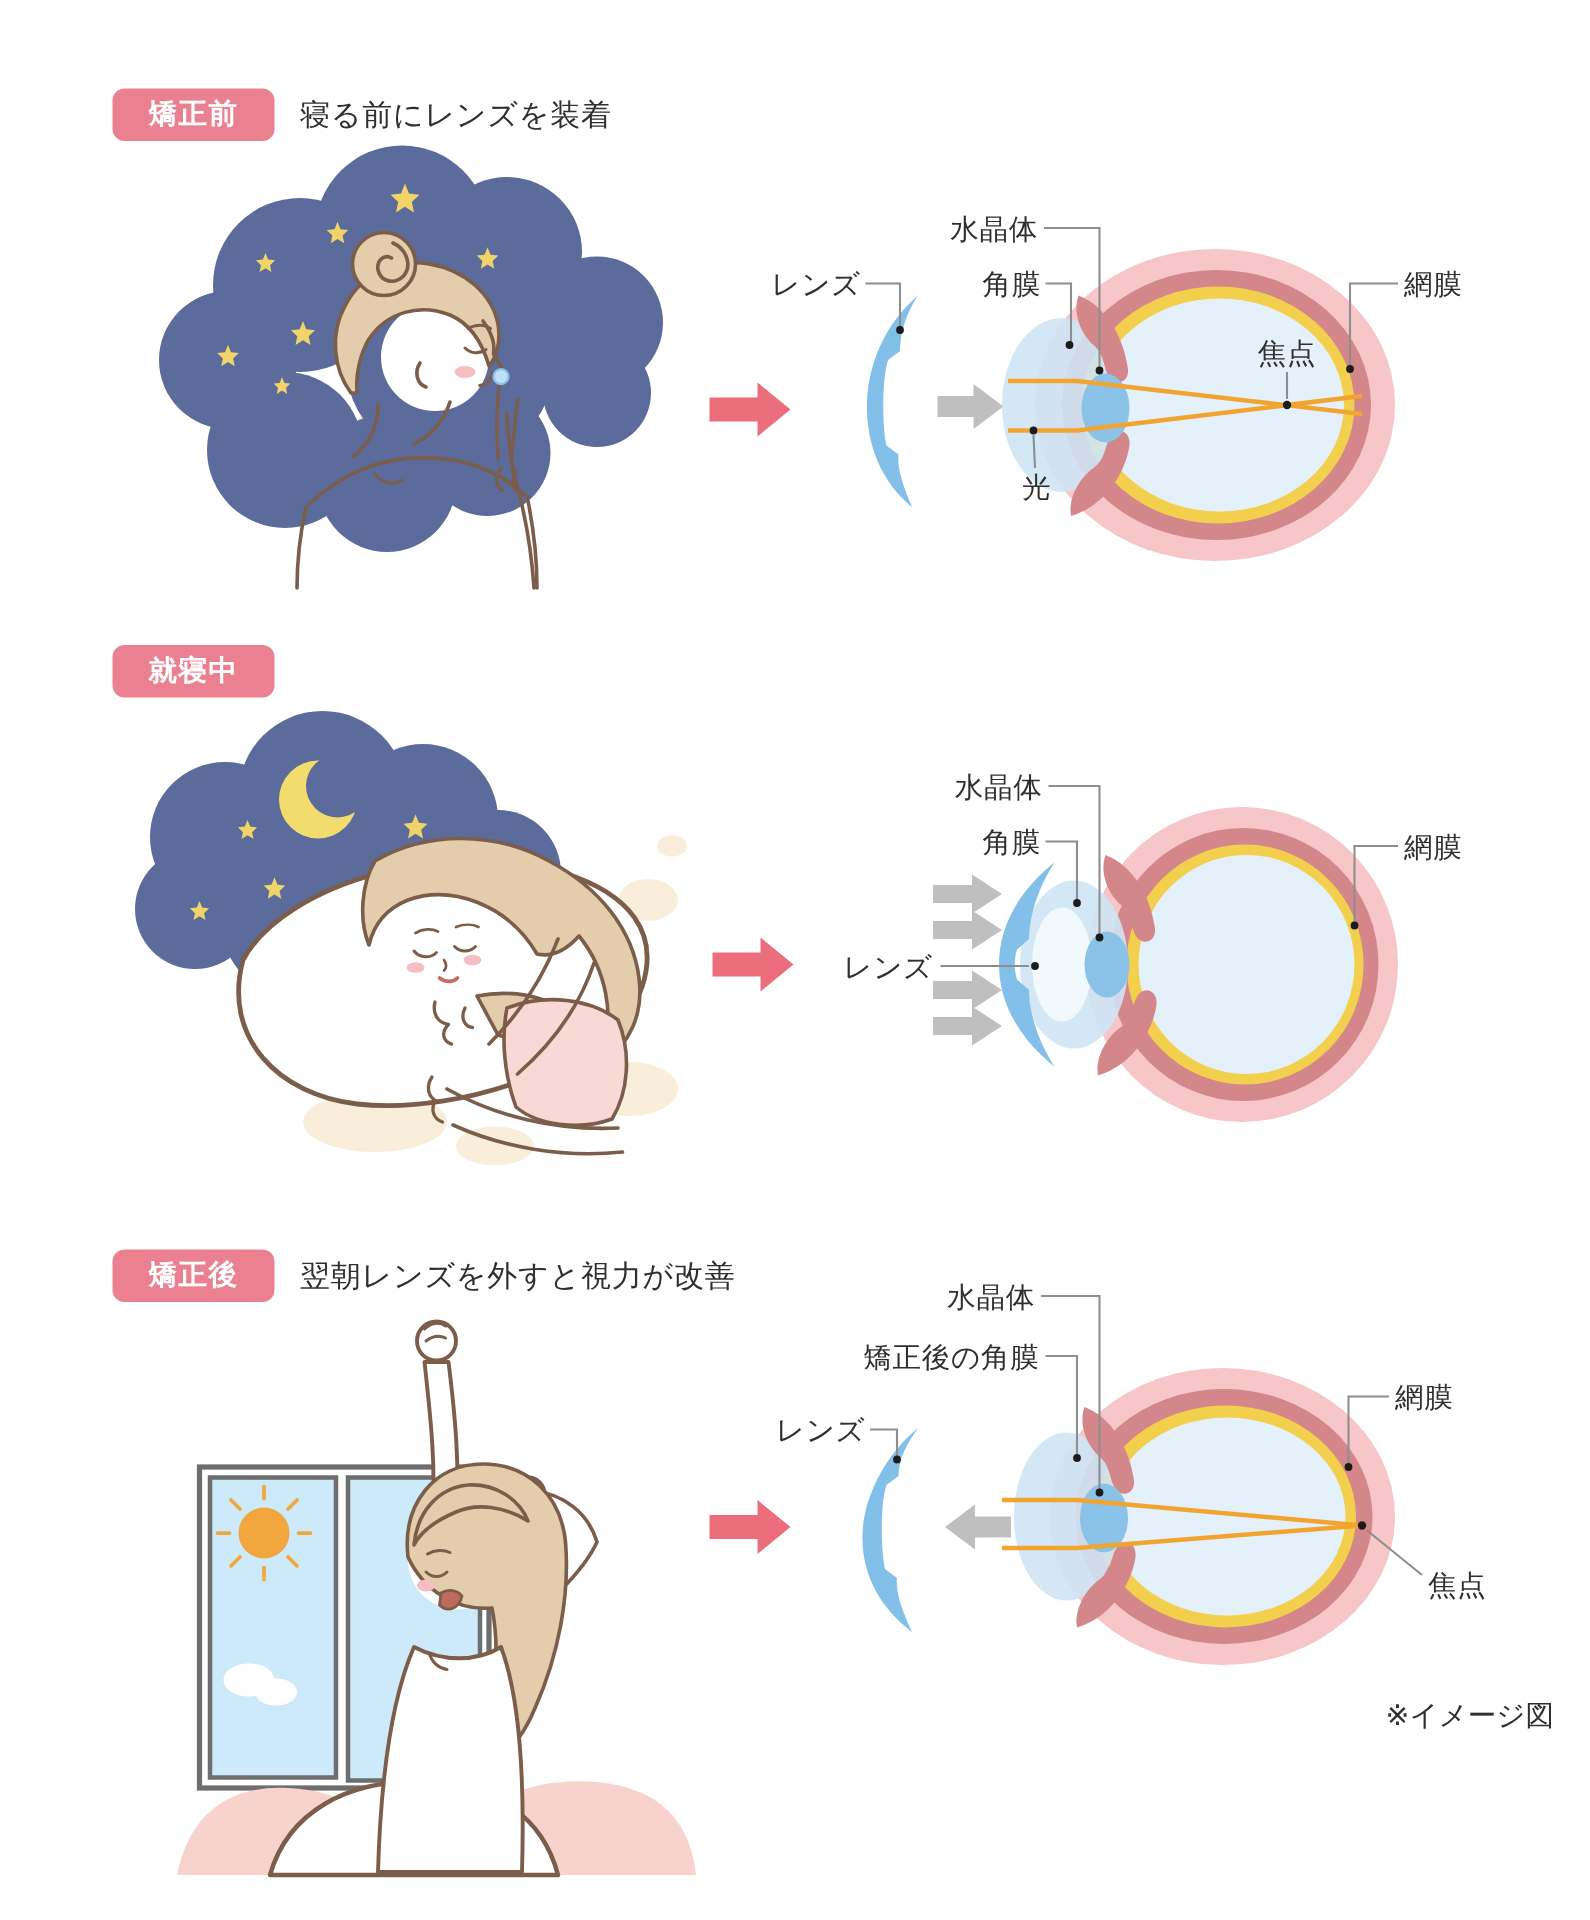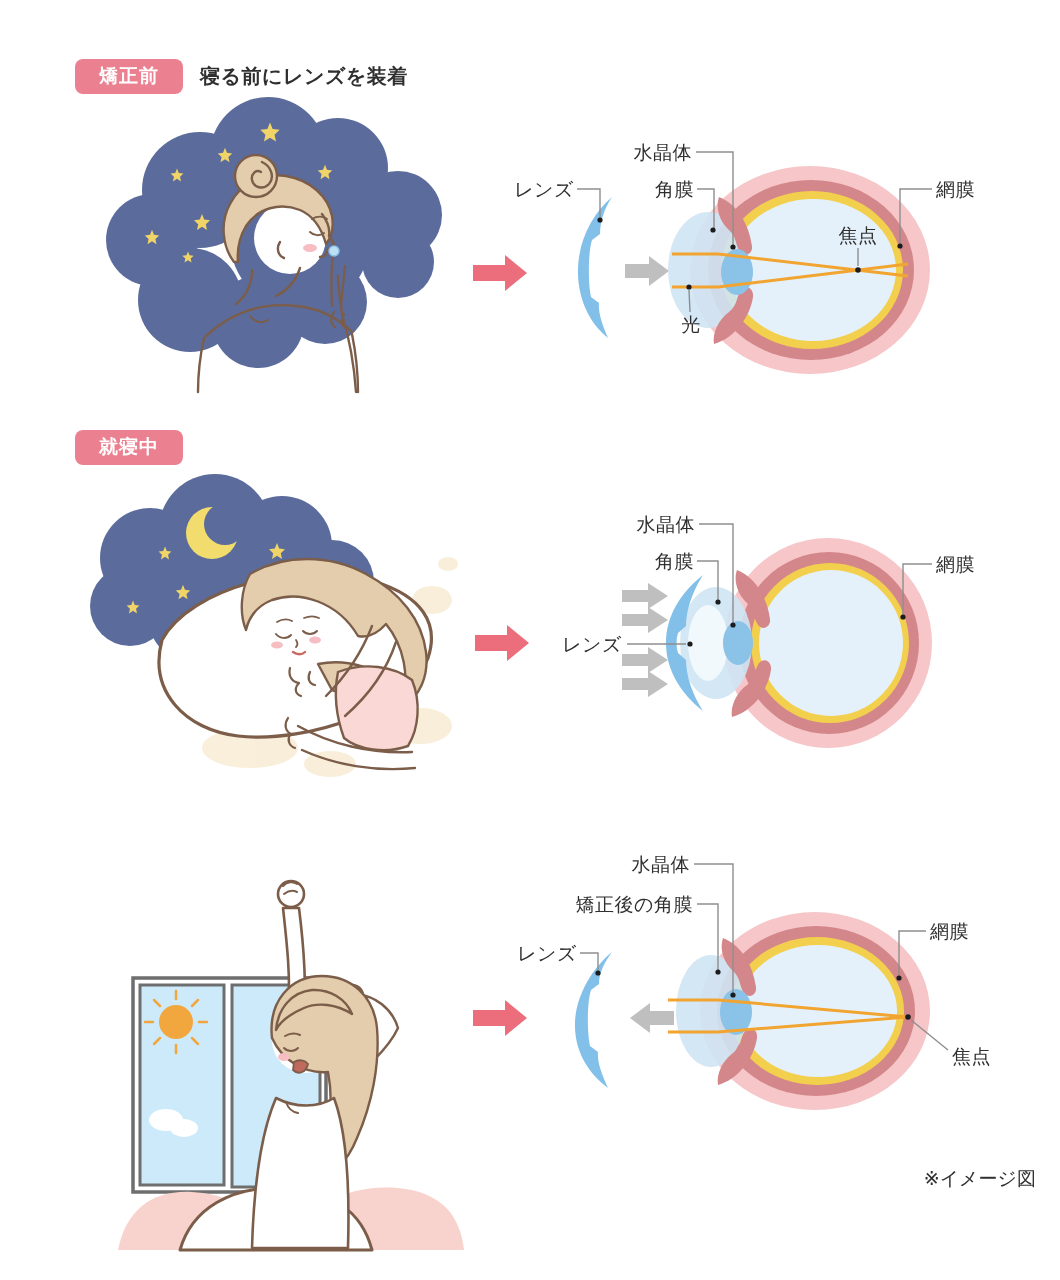--- a/index.html
+++ b/index.html
@@ -1,21 +1,21 @@
 <!DOCTYPE html>
 <html style="--badge-pink: #ea8090; --arrow-pink: #ec6e7c; --arrow-gray: #bfbfbf; --lens-blue: #82c0e9; --eye-outer-pink: #f6c6c9; --eye-ring-rose: #d4878a; --eye-retina-yellow: #f3cf4e; --eye-inner-blue: #e4f1fa; --cornea-blue: #cfe4f4; --crystalline-blue: #8ac2e8; --ray-orange: #f2a431; --cloud-navy: #5b6c9c; --star-yellow: #f0d468; --moon-yellow: #f1dc6d; --sun-orange: #f2a73e; --sky-blue: #cdeafa; --line-brown: #7b5d49; --hair-beige: #e3cdad; --blush-pink: #f6bdc2; --blanket-pink: #f8d2cc; --label-dark: #2f2f2f;"><head>
 <meta charset="utf-8">
 <style>
   html,body{margin:0;padding:0;background:#ffffff;}
   .canvas{position:relative;width:1060px;height:1280px;background:#fff;overflow:hidden;
           font-family:"DejaVu Sans","Liberation Sans",sans-serif;color:var(--label-dark,#2f2f2f);}
   .section-header{position:absolute;left:75px;height:36px;display:flex;align-items:center;gap:17px;}
   .badge{min-width:88px;height:35px;border-radius:8px;background:var(--badge-pink,#ea8090);color:#fff;
          display:flex;align-items:center;justify-content:center;font-size:19px;font-weight:600;letter-spacing:1px;padding:0 24px;box-sizing:border-box;}
-  .title{font-size:20px;font-weight:700;color:var(--label-dark,#2f2f2f);letter-spacing:0.5px;}
+  .title{font-size:20px;font-weight:400;color:var(--label-dark,#2f2f2f);letter-spacing:0.5px;}
   svg.layer{position:absolute;overflow:visible;}
   .lbl{font-size:19px;font-weight:500;fill:var(--label-dark,#2f2f2f);letter-spacing:0.5px;}
   .leader{fill:none;stroke:#8e8e8e;stroke-width:1.4;}
   .dot{fill:#1c1c1c;}
   .ray{fill:none;stroke:var(--ray-orange,#f2a431);stroke-width:3;}
   .ln{fill:none;stroke:var(--line-brown,#7b5d49);stroke-width:2.4;stroke-linecap:round;stroke-linejoin:round;}
   .c-pink-arrow{fill:var(--arrow-pink,#ec6e7c);}
   .c-gray-arrow{fill:var(--arrow-gray,#bfbfbf);}
   .c-lens{fill:var(--lens-blue,#82c0e9);}
   .c-outer{fill:var(--eye-outer-pink,#f6c6c9);}
@@ -27,33 +27,37 @@
   .c-cloud{fill:var(--cloud-navy,#5b6c9c);}
   .c-star{fill:var(--star-yellow,#f0d468);}
   .c-hair{fill:var(--hair-beige,#e3cdad);stroke:var(--line-brown,#7b5d49);stroke-width:2.4;stroke-linejoin:round;}
   .c-white{fill:#ffffff;}
   .c-white-ln{fill:#ffffff;stroke:var(--line-brown,#7b5d49);stroke-width:2.6;stroke-linejoin:round;}
   .c-blush{fill:var(--blush-pink,#f6bdc2);}
   .c-glow{fill:#f8ecd3;opacity:0.85;}
   .c-sky{fill:var(--sky-blue,#cdeafa);}
   .c-frame{fill:none;stroke:#6e6e6e;stroke-width:3.5;}
   .c-blanket{fill:var(--blanket-pink,#f8d2cc);}
-  .footer-note{position:absolute;right:24px;top:1166px;font-size:19px;color:var(--label-dark,#2f2f2f);}
+  .footer-note{position:absolute;right:24px;top:1131px;font-size:19px;color:var(--label-dark,#2f2f2f);}
 </style>
 </head>
 <body>
 
 <div class="canvas">
 
   <div class="section-header" style="top:58px">
     <span class="badge">矯正前</span>
     <span class="title">寝る前にレンズを装着</span>
   </div>
   <div class="section-header" style="top:429px">
     <span class="badge">就寝中</span>
+  </div>
+  <div class="section-header" style="top:832px">
+    <span class="badge">矯正後</span>
+    <span class="title">翌朝レンズを外すと視力が改善</span>
   </div>
 
   <svg class="layer" style="left:95px;top:100px" width="370" height="300" viewBox="95 100 370 300">
     <defs>
       <path id="st1" d="M0,-8 L2.2,-2.5 L8,-1.8 L3.8,2.2 L5,8 L0,4.8 L-5,8 L-3.8,2.2 L-8,-1.8 L-2.2,-2.5 Z"></path>
     </defs>
     <g class="c-cloud">
       <circle cx="200" cy="190" r="58"></circle>
         <circle cx="268" cy="155" r="58"></circle>
         <circle cx="338" cy="168" r="50"></circle>

